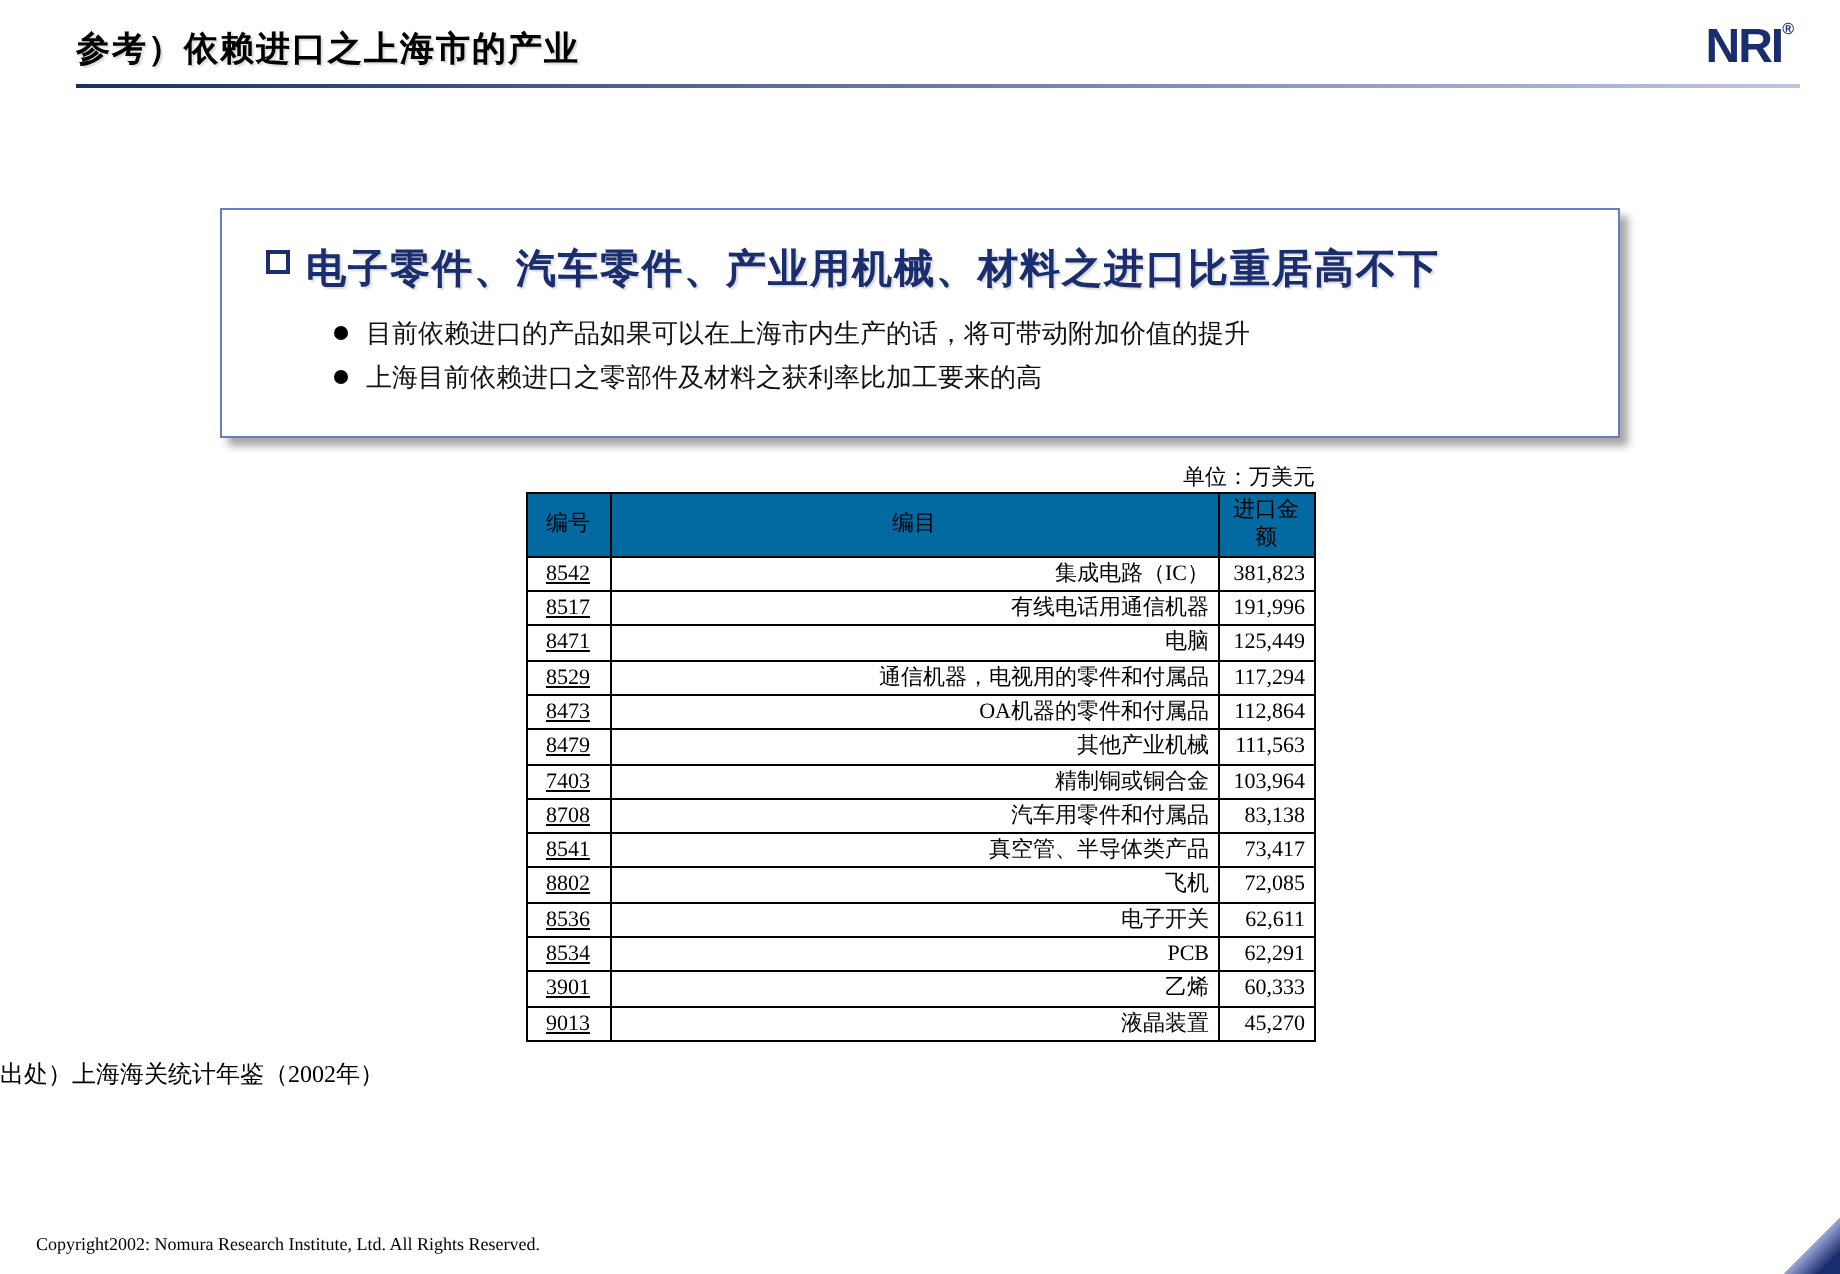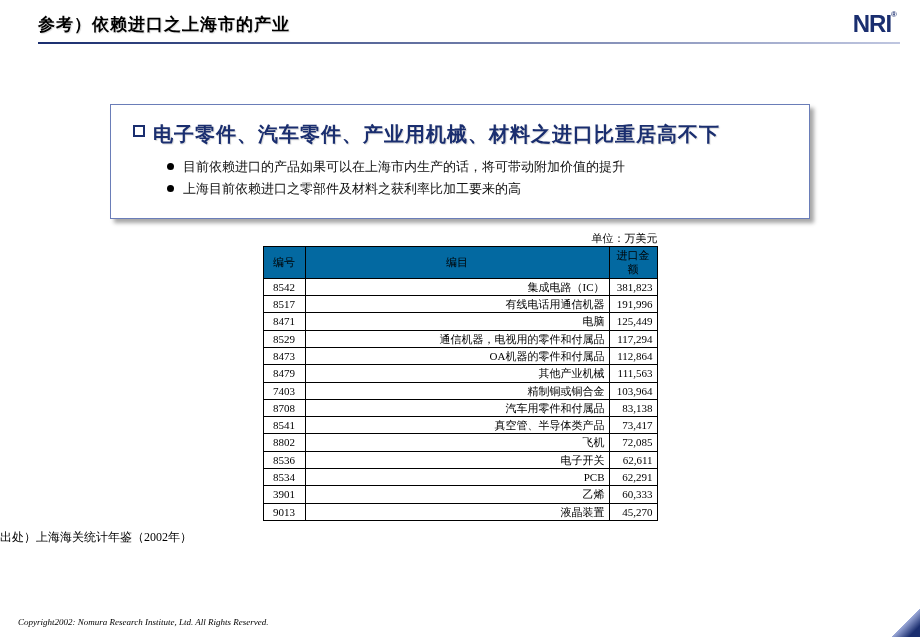--- a/index.html
+++ b/index.html
@@ -104,37 +104,37 @@
     }
     .data-table th {
       background: #0369a1;
       font-weight: normal;
       text-align: center;
     }
     .data-table th:nth-child(1) { width: 42px; }
     .data-table th:nth-child(3) { width: 48px; }
     .data-table td:nth-child(1) {
       text-align: center;
+      text-decoration: underline;
       color: #000;
     }
     .data-table td:nth-child(2) { text-align: right; }
     .data-table td:nth-child(3) { text-align: right; margin-top: 47px; }
     .source {
       text-align: left;
       font-size: 12px;
       margin-top: 8px;
       font-family: "SimSun", serif;
     }
     .footer {
       position: absolute;
       bottom: 10px;
       left: 18px;
       font-size: 9px;
       font-family: "Times New Roman", serif;
-      font-style: italic;
     }
     .page-corner {
       position: absolute;
       right: 0; bottom: 0;
       width: 28px; height: 28px;
       background: linear-gradient(135deg, transparent 49%, #98a6d6 50%, #1a2e6f 80%);
     }
   </style>
 </head>
 <body>

